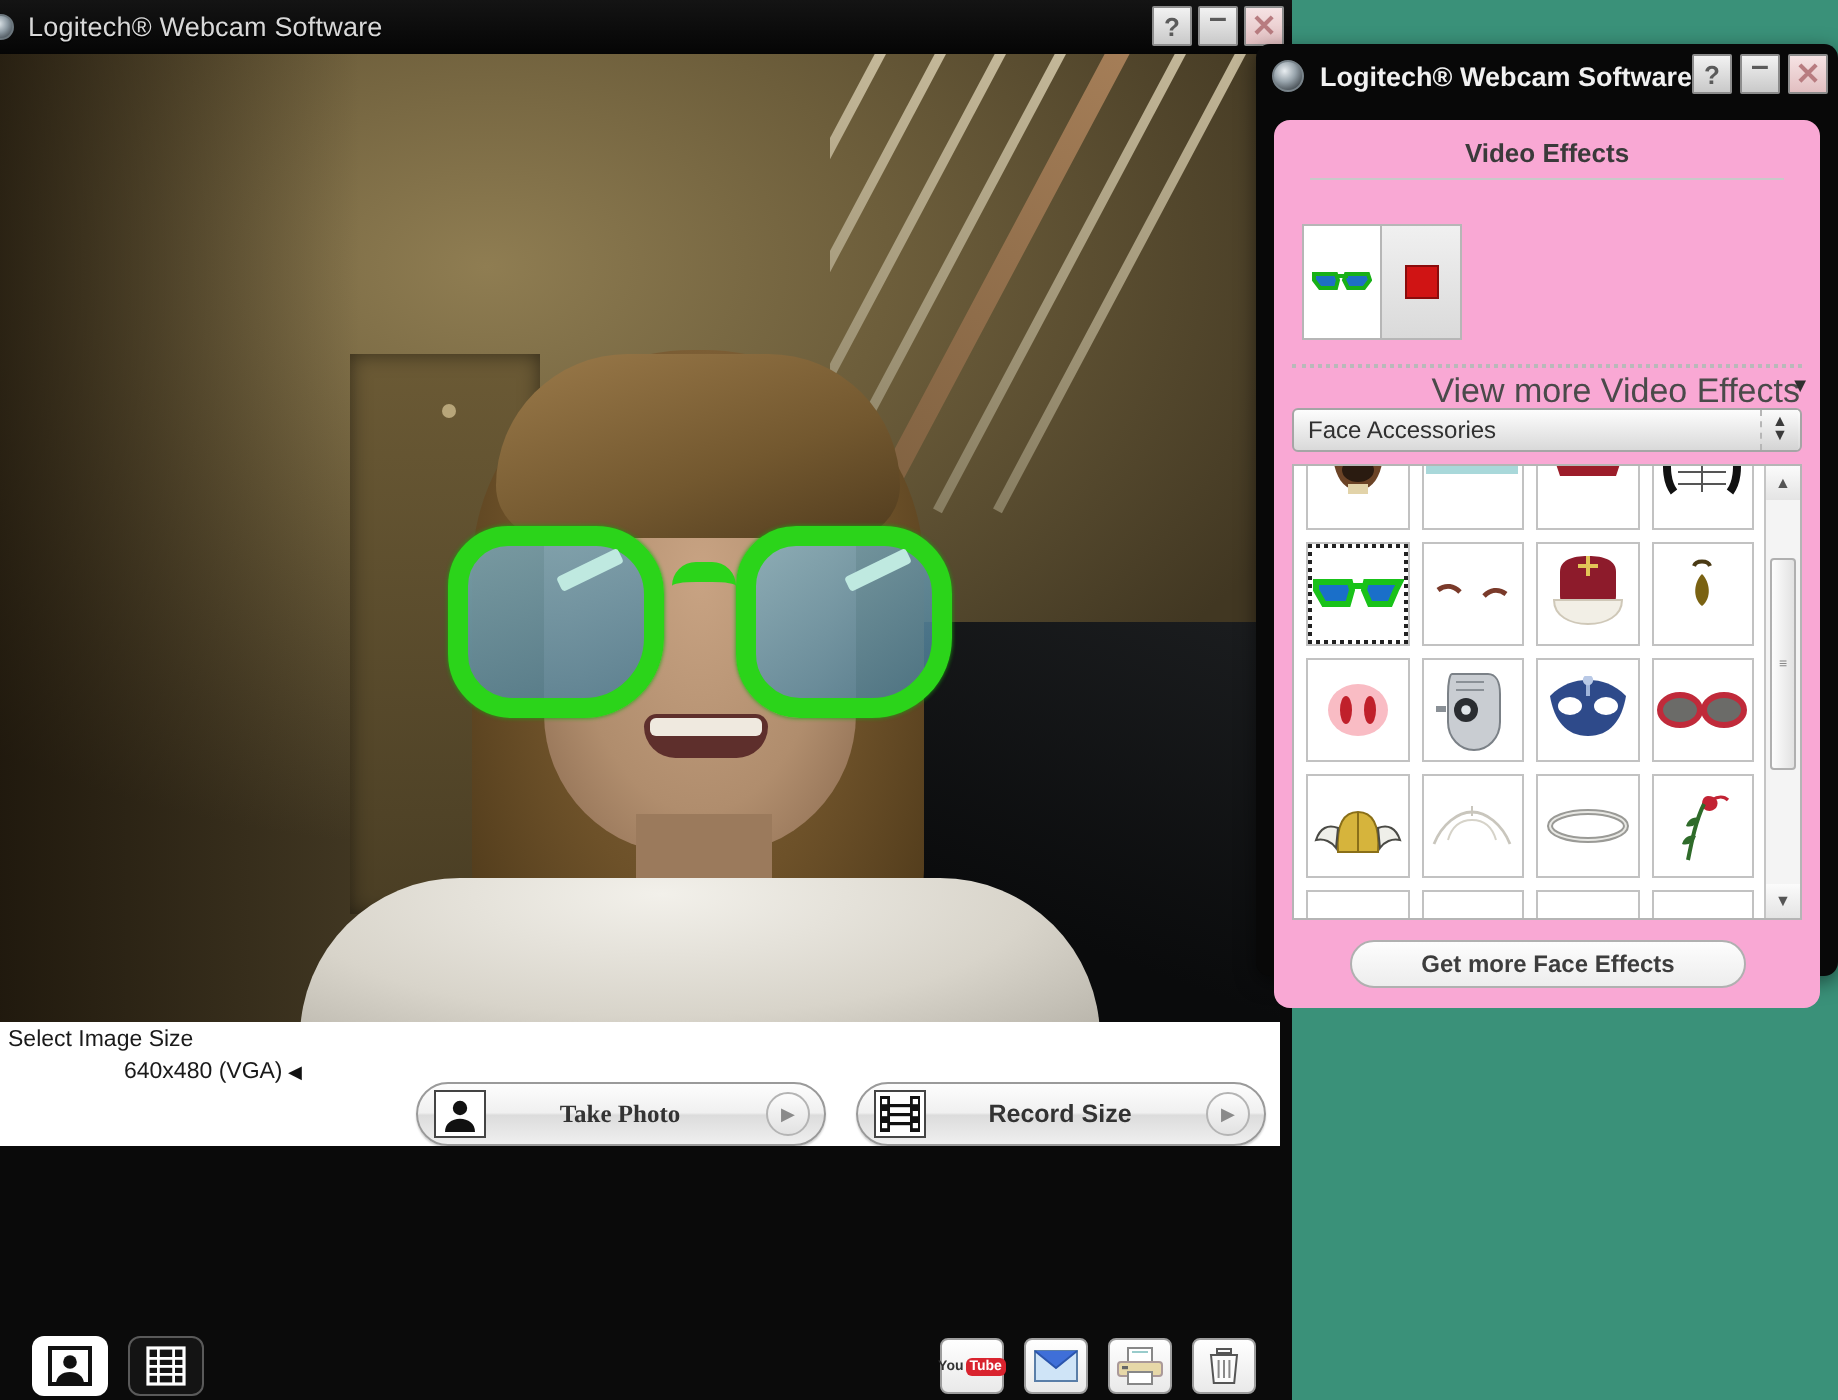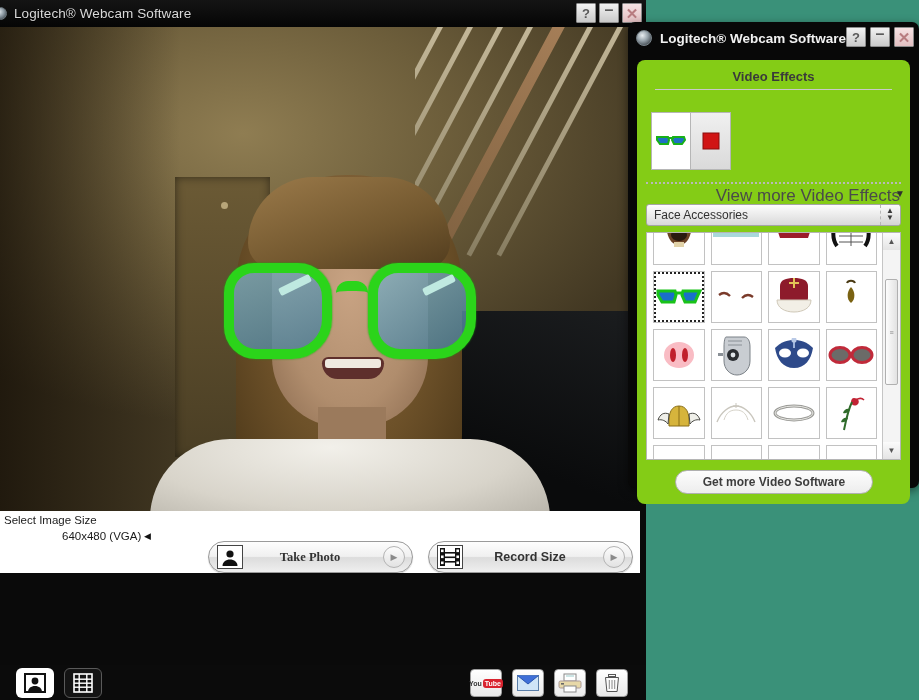--- a/index.html
+++ b/index.html
@@ -257,21 +257,21 @@
     border-radius: 50%;
     background: radial-gradient(circle at 38% 32%, #e9eef1 0%, #98a4ac 42%, #1d2227 100%);
     border: 1px solid #78838a;
   }
   #fx-title {
     color: #f1f1f1; font-size: 13.5px; font-weight: bold;
   }
   #fx-winbtns { position: absolute; right: 5px; top: 5px; display: flex; gap: 4px; }
   #fx-panel {
     position: absolute; left: 9px; top: 38px; width: 273px; height: 444px;
-    background: #84cc16; border-radius: 8px;
+    background: #f9a8d4; border-radius: 8px;
   }
   #fx-header {
     text-align: center; font-size: 13px; font-weight: bold; color: #3a3a3a;
     padding-top: 9px;
   }
   #fx-rule {
     margin: 5px 18px 0 18px; height: 1px; background: #c9c9c9;
   }
   #fx-active {
     position: absolute; left: 14px; top: 52px;
@@ -668,15 +668,15 @@
         <div class="thumb"></div>
       </div>
 
       <div id="fx-scrollbar">
         <div class="sb-arrow up">▲</div>
         <div id="sb-thumb">≡</div>
         <div class="sb-arrow down">▼</div>
       </div>
     </div>
 
-    <div id="fx-getmore">Get more Video Software</div>
+    <div id="fx-getmore">Get more Face Effects</div>
   </div>
 </div>
 
 </body></html>

